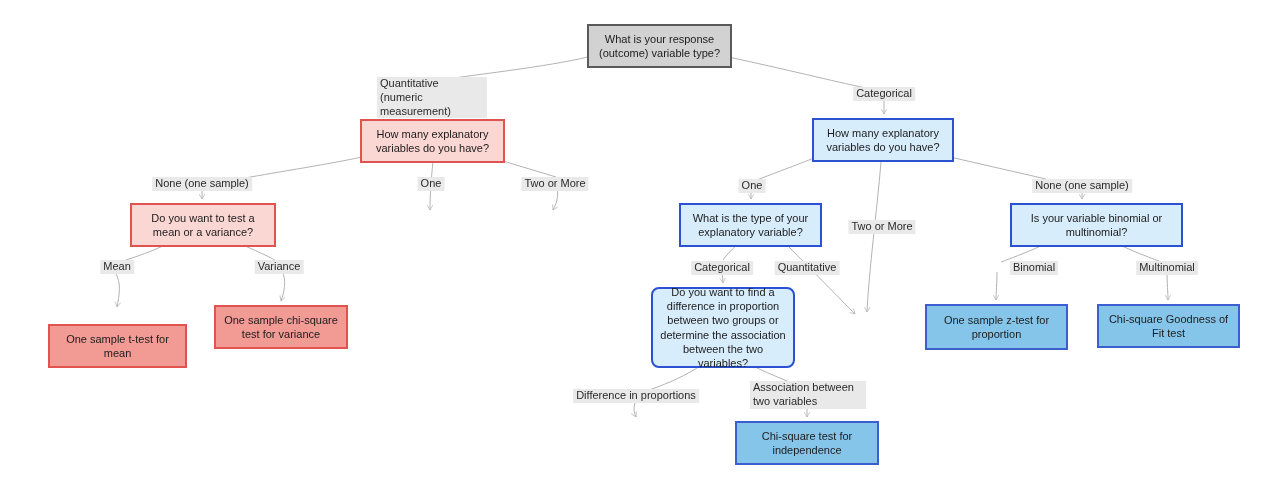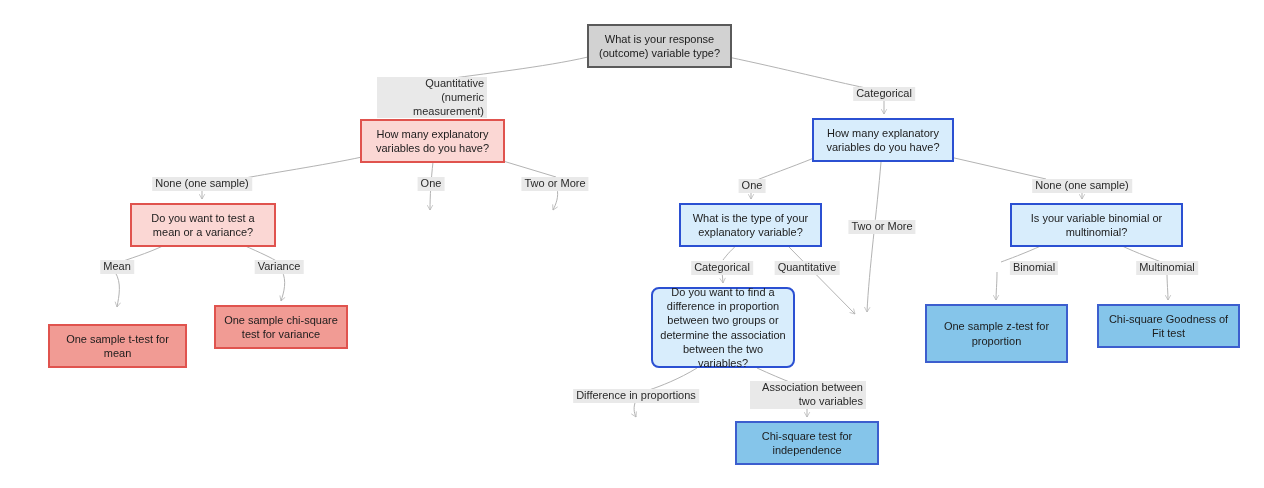--- a/index.html
+++ b/index.html
@@ -19,21 +19,21 @@
   }
   .gray     { background:#d2d2d2; border-color:#5a5a5a; }
   .pinkq    { background:#fbd7d4; border-color:#e0534e; }
   .pinkleaf { background:#f19b94; border-color:#e0534e; }
   .blueq    { background:#d8edfc; border-color:#2b50d2; }
   .blueleaf { background:#85c5ea; border-color:#3c5ece; }
 
   .elabel {
     position:absolute; transform:translateX(-50%);
     background:#e9e9e9; color:#2a2a2a; font-size:11px; line-height:1.25;
-    padding:0 3px; white-space:nowrap; text-align:right;
+    padding:0 3px; white-space:nowrap; text-align:left;
   }
   .elabel.wrap { white-space:normal; }
 </style>
 </head>
 <body>
 
 <div class="stage">
 
   <svg class="edges" viewBox="0 0 1264 488">
     <defs>
@@ -85,21 +85,21 @@
   <div class="node pinkleaf" style="left:214px;top:305px;width:134px;height:43px;">One sample chi-square test for variance</div>
 
   <div class="node blueq" style="left:812px;top:118px;width:142px;height:44px;">How many explanatory variables do you have?</div>
 
   <div class="node blueq" style="left:679px;top:203px;width:143px;height:42px;">What is the type of your explanatory variable?</div>
 
   <div class="node blueq" style="left:651px;top:287px;width:144px;height:81px;border-radius:8px;">Do you want to find a difference in proportion between two groups or determine the association between the two variables?</div>
 
   <div class="node blueq" style="left:1010px;top:203px;width:173px;height:42px;">Is your variable binomial or multinomial?</div>
 
-  <div class="node blueleaf" style="left:925px;top:304px;width:143px;height:59px;">One sample z-test for proportion</div>
+  <div class="node blueleaf" style="left:925px;top:304px;width:143px;height:46px;">One sample z-test for proportion</div>
 
   <div class="node blueleaf" style="left:1097px;top:304px;width:143px;height:43px;">Chi-square Goodness of Fit test</div>
 
 
   <div class="node blueleaf" style="left:735px;top:421px;width:144px;height:43px;">Chi-square test for independence</div>
 
   <div class="elabel wrap" style="left:432px;top:77px;width:104px;">
     <div>Quantitative</div>
     <div>(numeric measurement)</div>
   </div>

